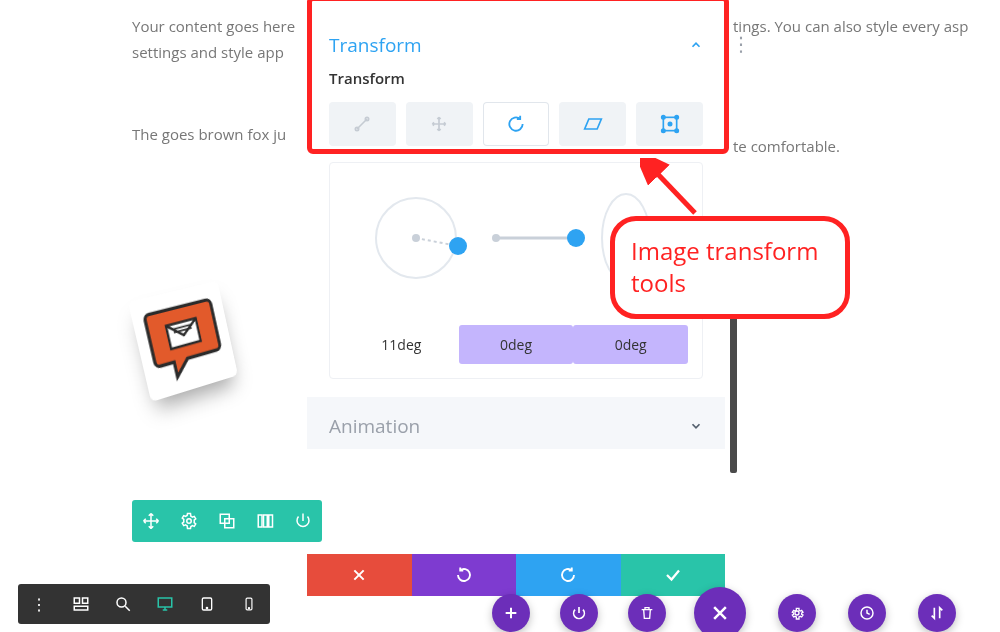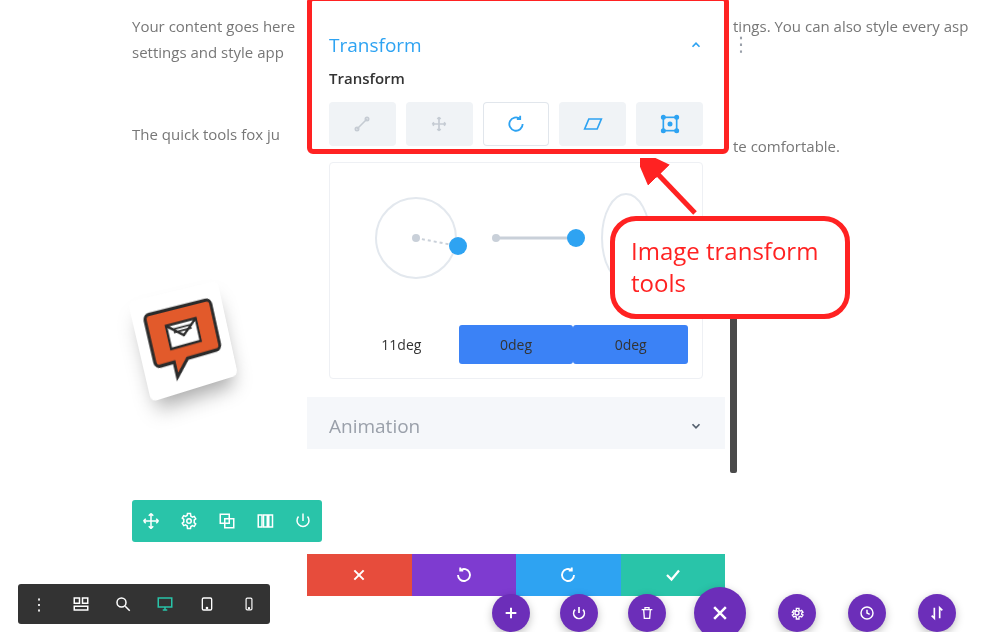--- a/index.html
+++ b/index.html
@@ -85,21 +85,21 @@
 
   .rotate-area {
     margin: 0 22px;
     background:#fff;
     border:1px solid #eef0f4;
     border-radius:4px;
     padding: 20px 14px 14px 14px;
   }
   .dials { display:flex; justify-content:center; gap:10px; height:120px; align-items:center;}
   .deg-row { display:flex; margin-top:22px;}
-  .deg-box { flex:1; text-align:center; background:#3b82f6; border-radius:3px; padding:10px 0; font-size:14px; color:#333;}
+  .deg-box { flex:1; text-align:center; background:#c4b5fd; border-radius:3px; padding:10px 0; font-size:14px; color:#333;}
   .deg-box.plain { background:transparent; color:#333; font-weight:500;}
 
   
   .action-bar { position:absolute; left:307px; top:554px; width:418px; height:42px; display:flex;}
   .ab { flex:1; display:flex; align-items:center; justify-content:center; color:#fff;}
   .ab.red { background:#e74c3c;}
   .ab.purple { background:#7e3bd0;}
   .ab.blue { background:#2ea3f2;}
   .ab.green { background:#29c4a9;}
 
@@ -146,21 +146,21 @@
   .more-dots { position:absolute; left:731px; top:30px; color:#9aa0aa; font-size:20px; letter-spacing:-1px;}
 
   svg { display:block; }
 </style>
 </head>
 <body>
 
 <div class="bg-text bg1">Your content goes here</div>
 <div class="bg-text bg2">settings and style app</div>
 <div class="bg-text bg3">tings. You can also style every asp</div>
-<div class="bg-text bg4">The quick tools fox ju</div>
+<div class="bg-text bg4">The goes brown fox ju</div>
 <div class="bg-text bg5">te comfortable.</div>
 
 <div class="mail-block">
   <svg viewBox="0 0 100 100" width="84" height="84">
     <path d="M12 10 h76 a6 6 0 0 1 6 6 v50 a6 6 0 0 1 -6 6 h-40 l-18 18 v-18 h-18 a6 6 0 0 1 -6 -6 v-50 a6 6 0 0 1 6 -6 z" fill="#e25a2b" stroke="#2b2b2b" stroke-width="4"></path>
     <rect x="30" y="28" width="40" height="28" fill="#fff" stroke="#2b2b2b" stroke-width="3"></rect>
     <polyline points="30,28 50,44 70,28" fill="none" stroke="#2b2b2b" stroke-width="3"></polyline>
     <line x1="38" y1="34" x2="62" y2="34" stroke="#2b2b2b" stroke-width="2"></line>
     <line x1="38" y1="38" x2="62" y2="38" stroke="#2b2b2b" stroke-width="2"></line>
   </svg>

